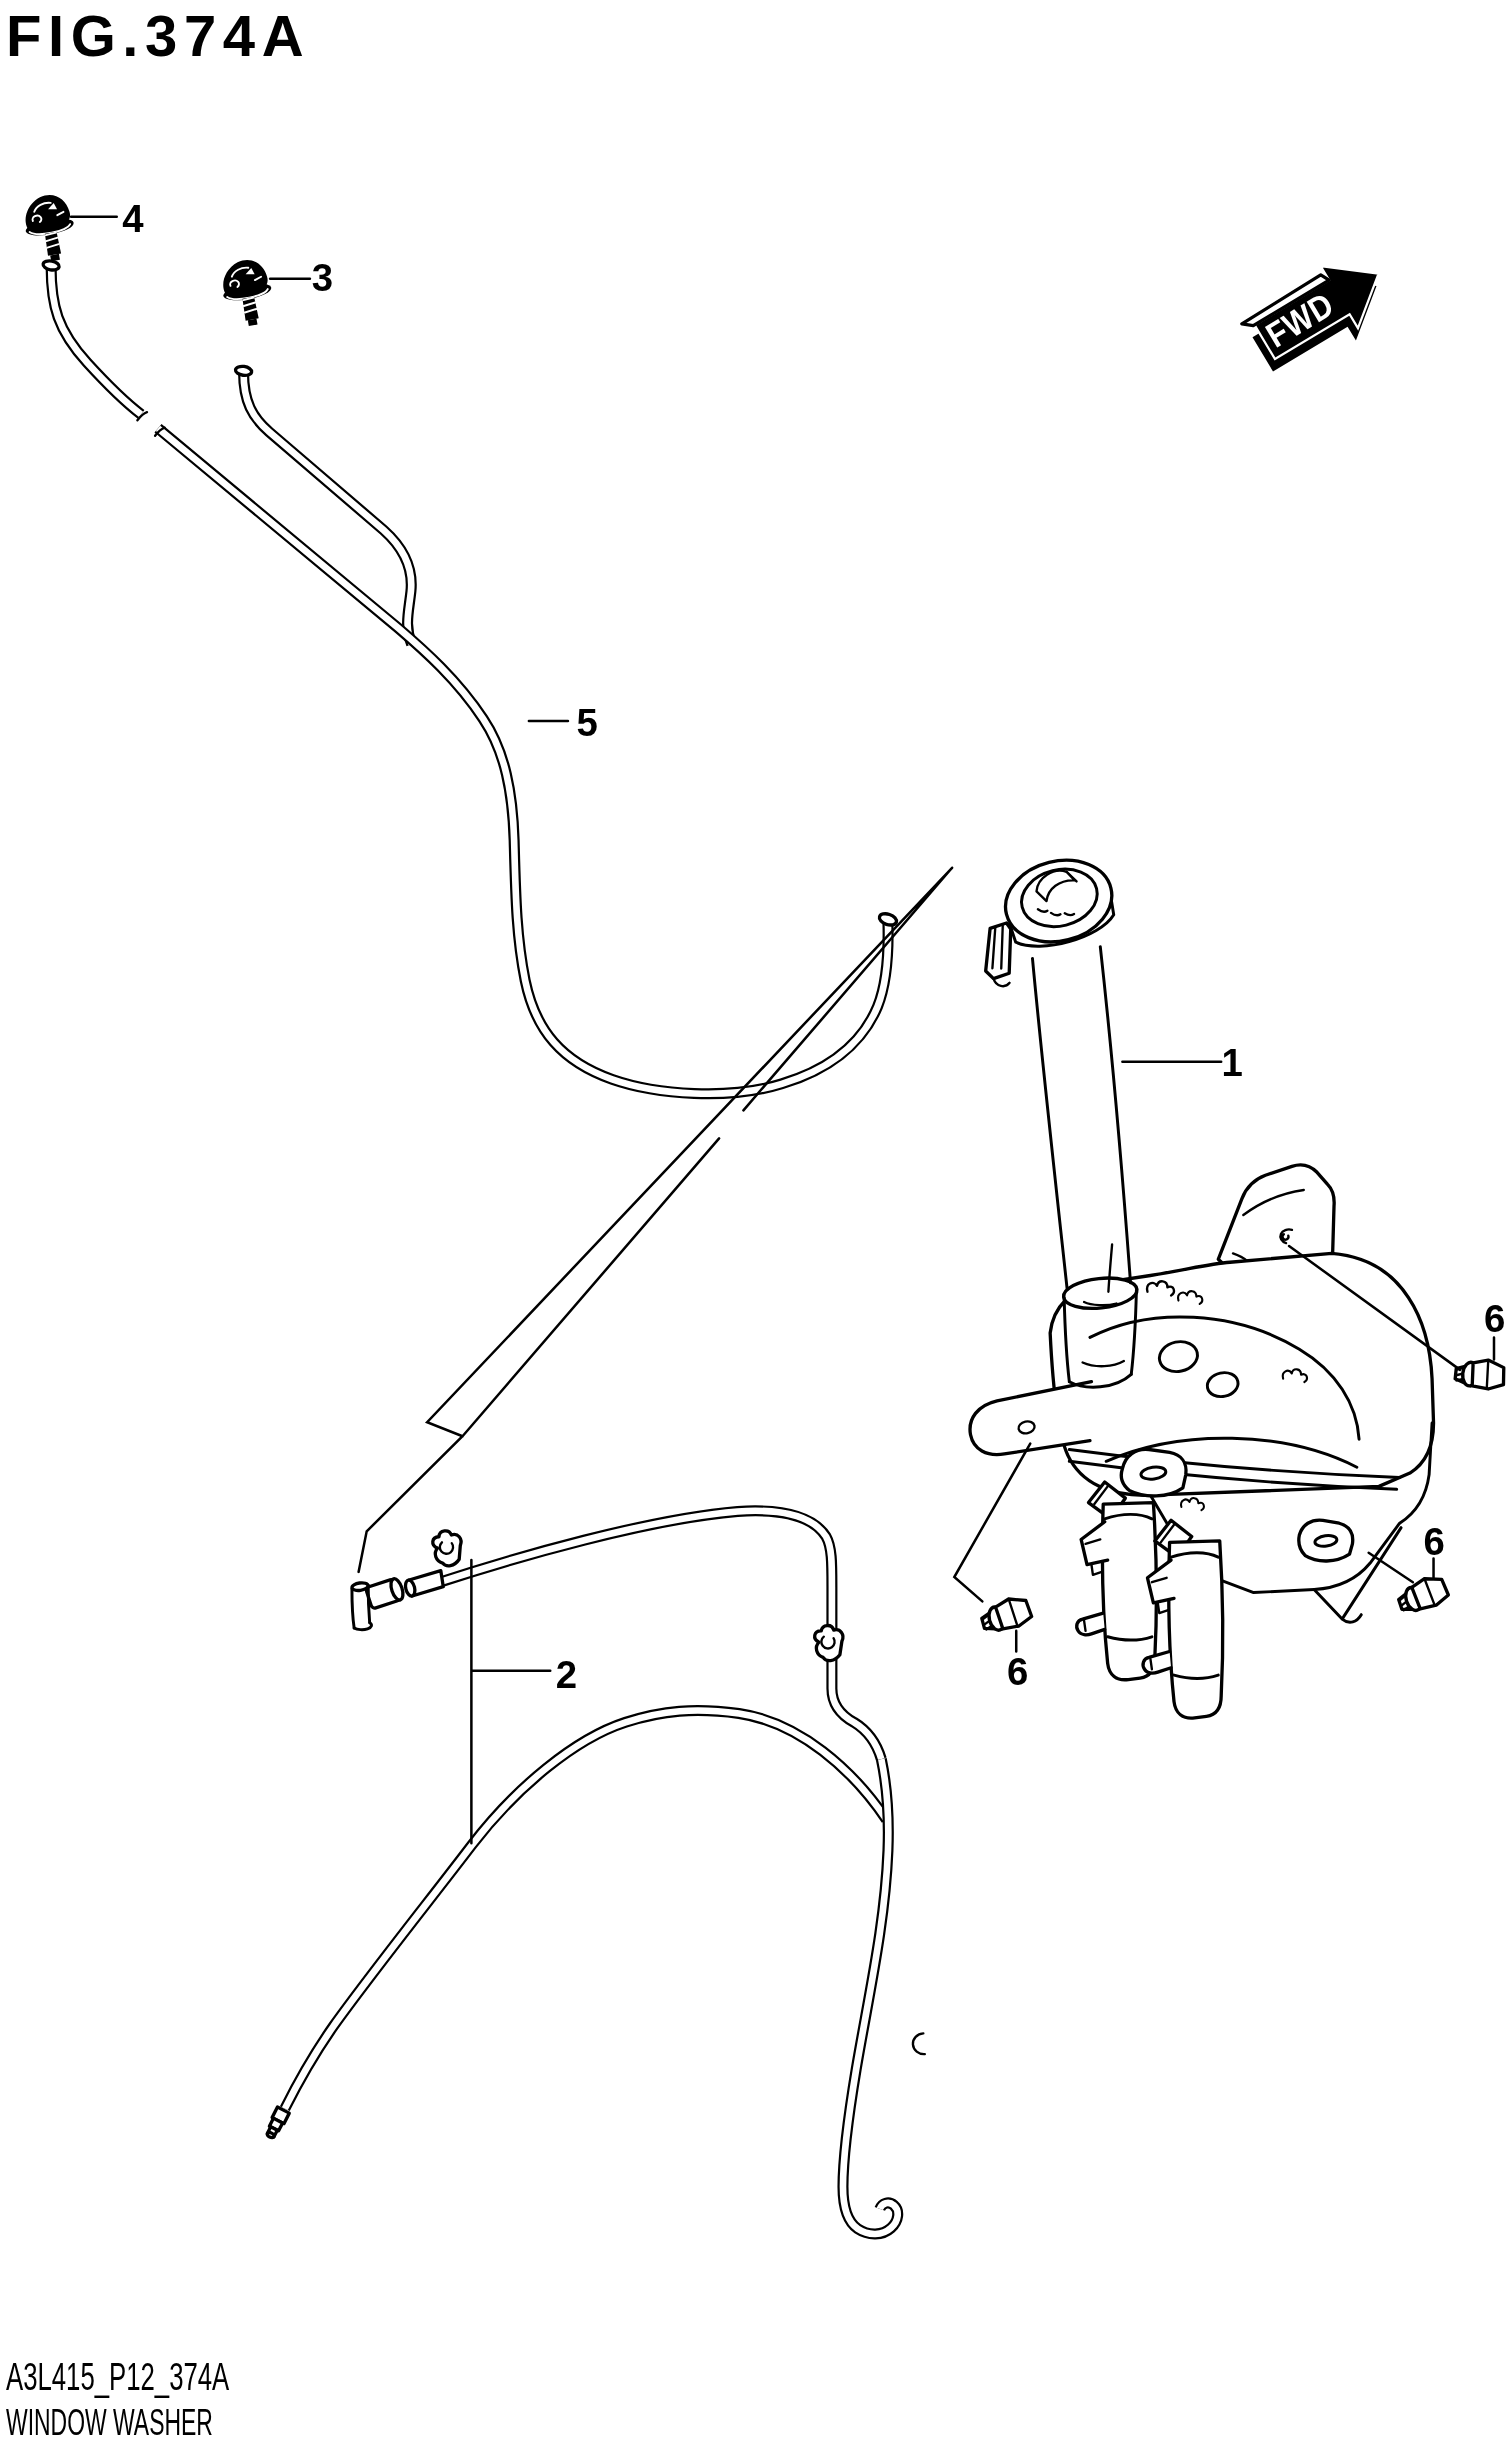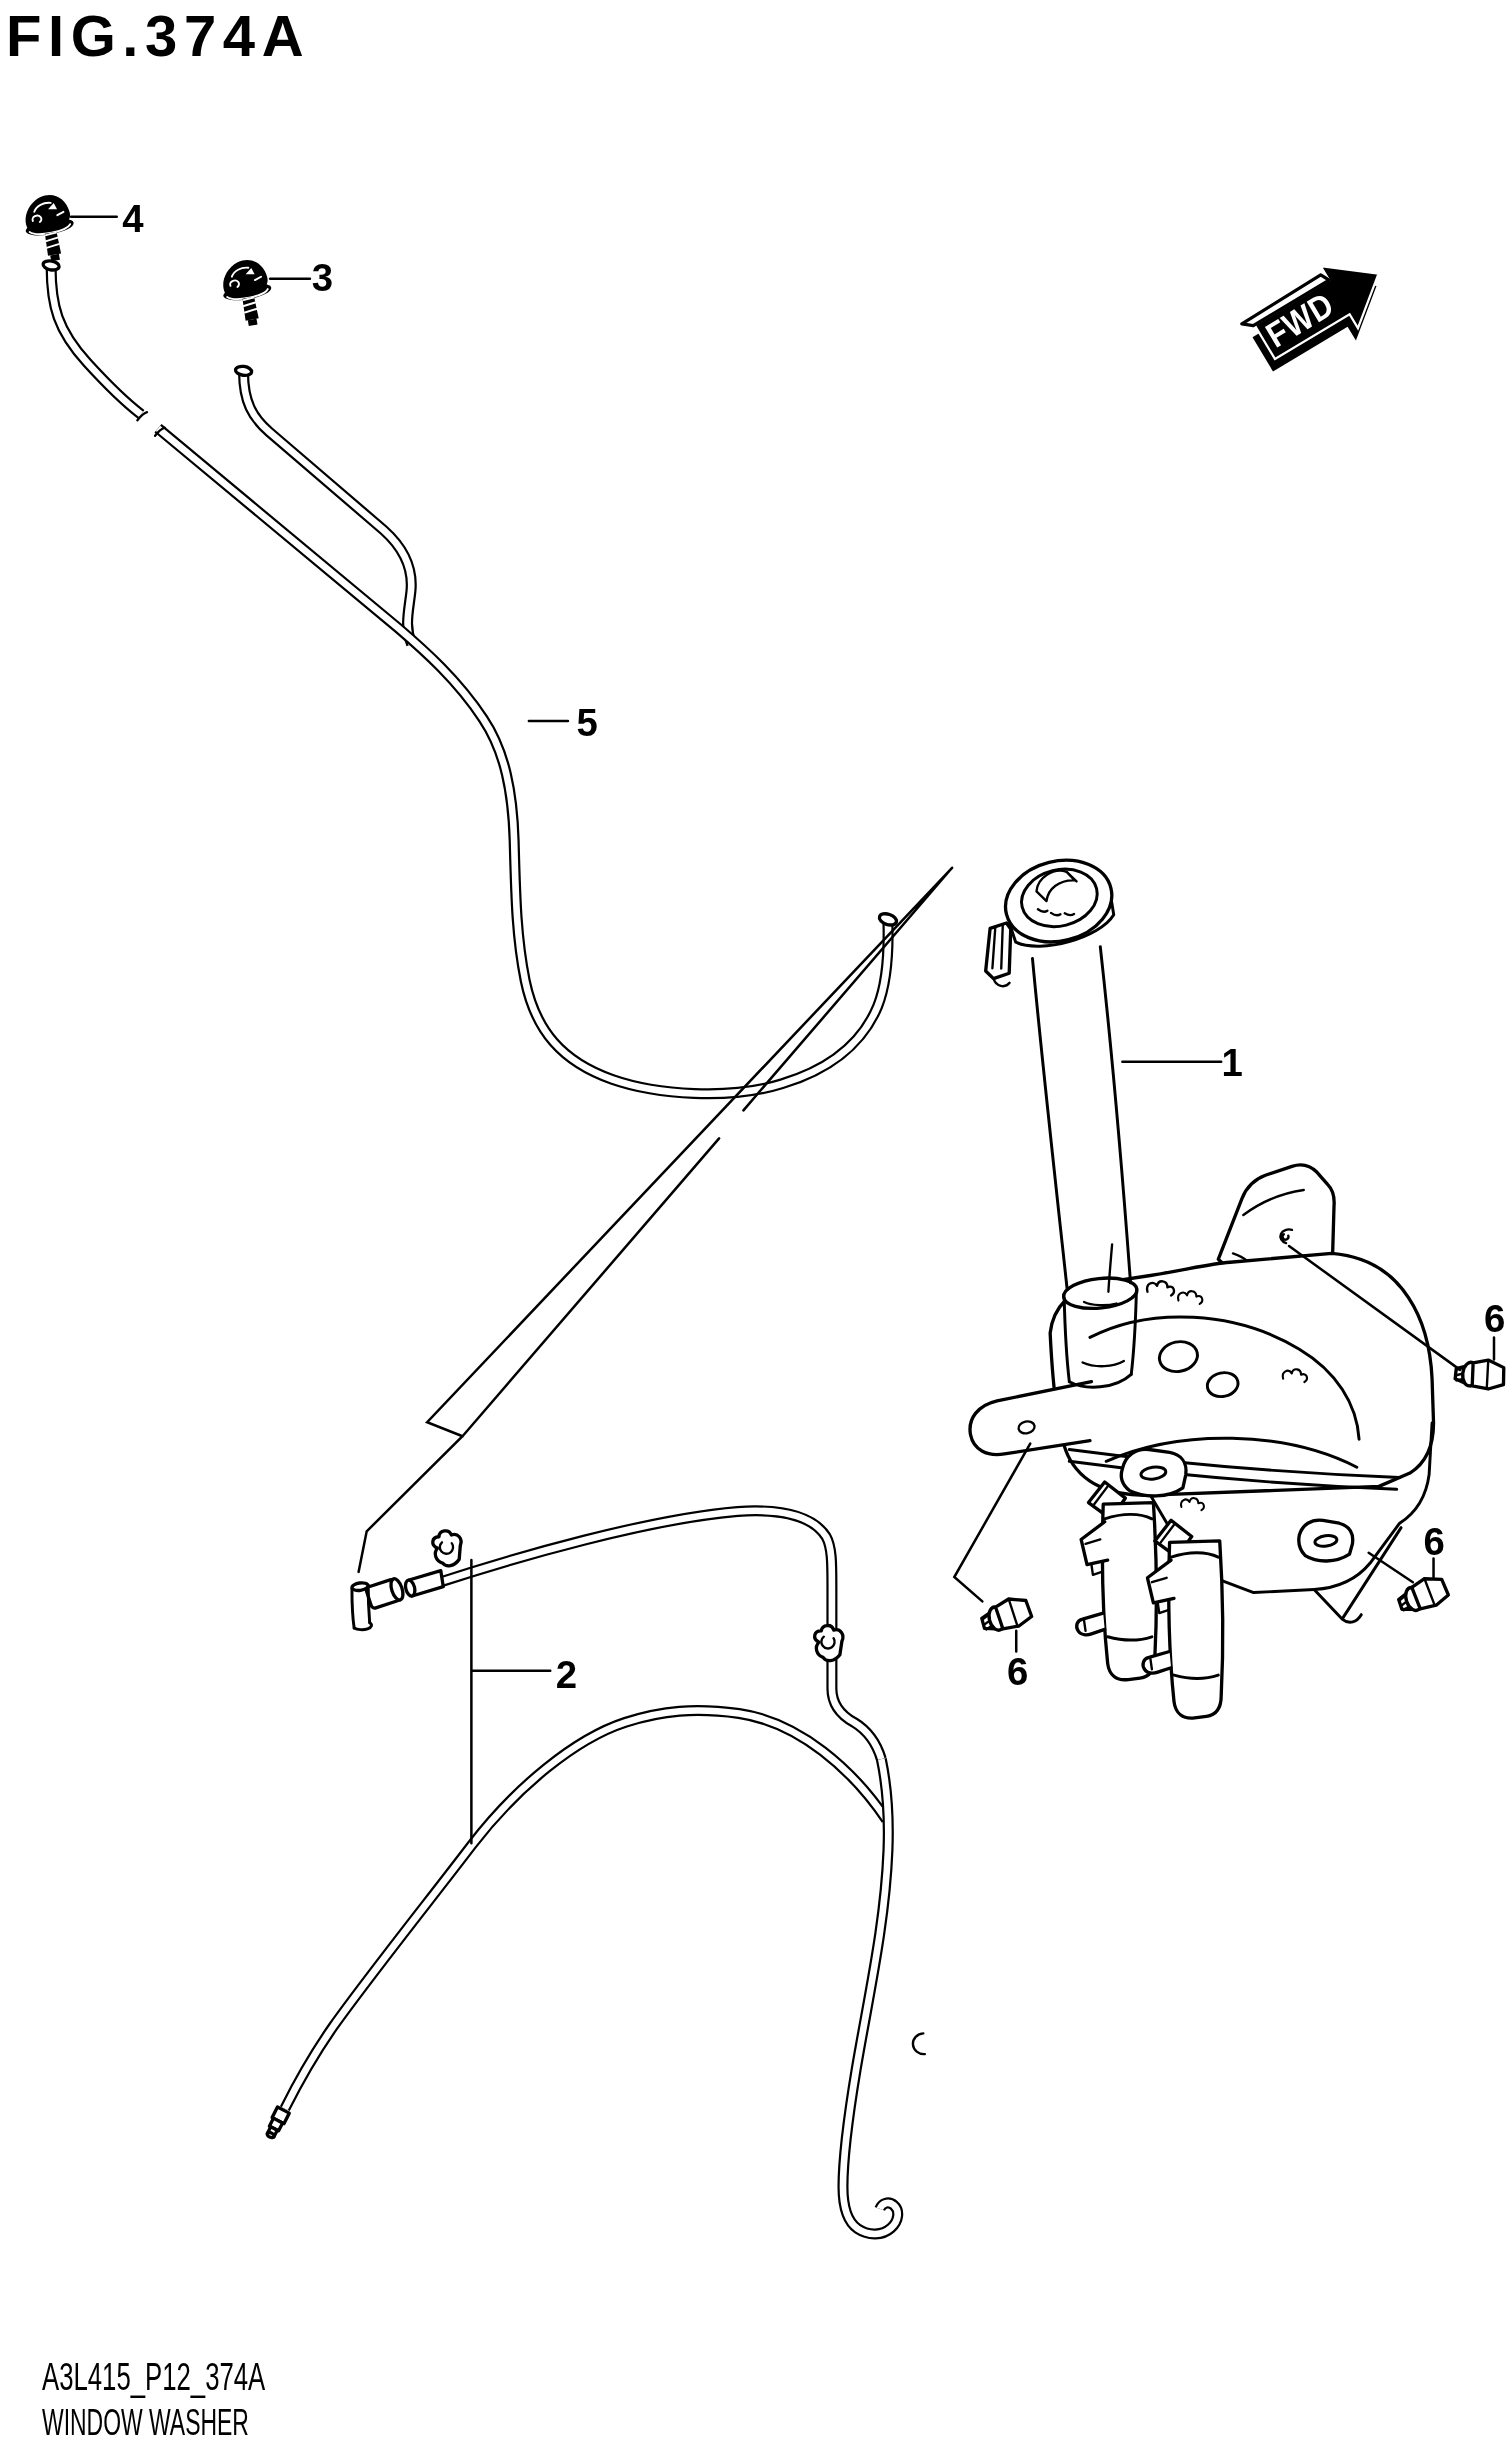--- a/index.html
+++ b/index.html
@@ -1,20 +1,20 @@
 <!DOCTYPE html>
 <html style="font-size:11.8px"><head>
 <meta charset="utf-8">
 <style>
   html,body{margin:0;padding:0;background:#fff;}
   .stage{position:relative;width:1509px;height:2450px;background:#fff;overflow:hidden;
          font-family:"Liberation Sans",sans-serif;color:#000;}
   .fig-title{position:absolute;left:5.9px;top:1.5px;font-size:58px;font-weight:600;
              letter-spacing:6.6px;white-space:nowrap;}
-  .footer{position:absolute;left:5.9px;top:2353px;margin-left:36px;}
+  .footer{position:absolute;left:5.9px;top:2353px;}
   .footer .code{font-size:39px;font-weight:500;transform:scaleX(0.66);transform-origin:left top;
                 white-space:nowrap;line-height:47px;}
   .footer .caption{font-size:37px;font-weight:500;transform:scaleX(0.62);transform-origin:left top;
                    white-space:nowrap;line-height:46px;}
   svg{position:absolute;left:0;top:0;}
   .ln{fill:#fff;stroke:#000;stroke-width:4.5;stroke-linejoin:round;stroke-linecap:round;}
   .ln3{fill:none;stroke:#000;stroke-width:3.2;stroke-linejoin:round;stroke-linecap:round;}
   .ln4{fill:none;stroke:#000;stroke-width:4;stroke-linejoin:round;stroke-linecap:round;}
   .lead{fill:none;stroke:#000;stroke-width:3.4;stroke-linecap:round;}
   .tube-out{fill:none;stroke:#000;stroke-width:15;stroke-linecap:butt;}

